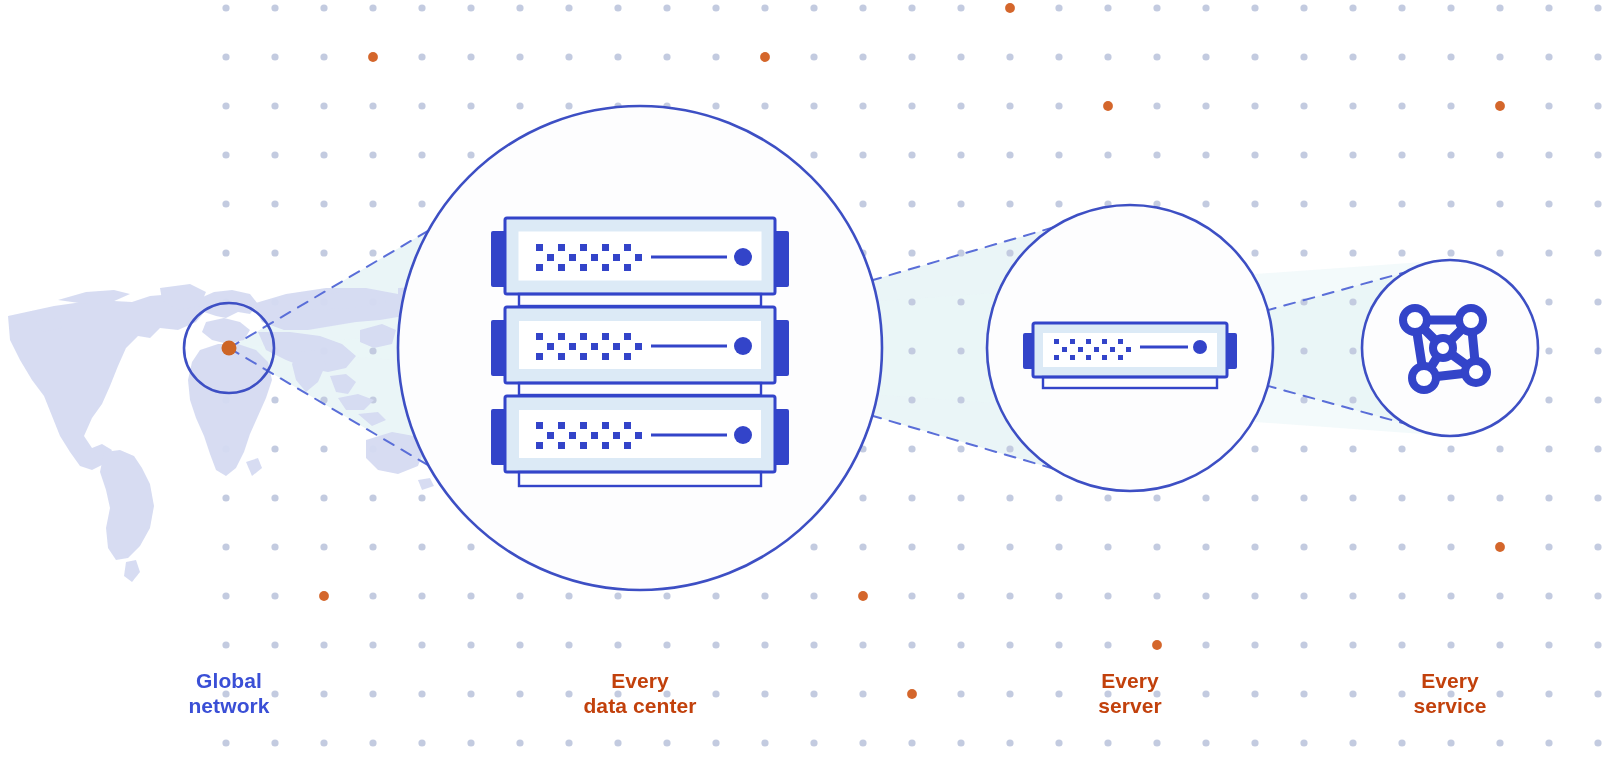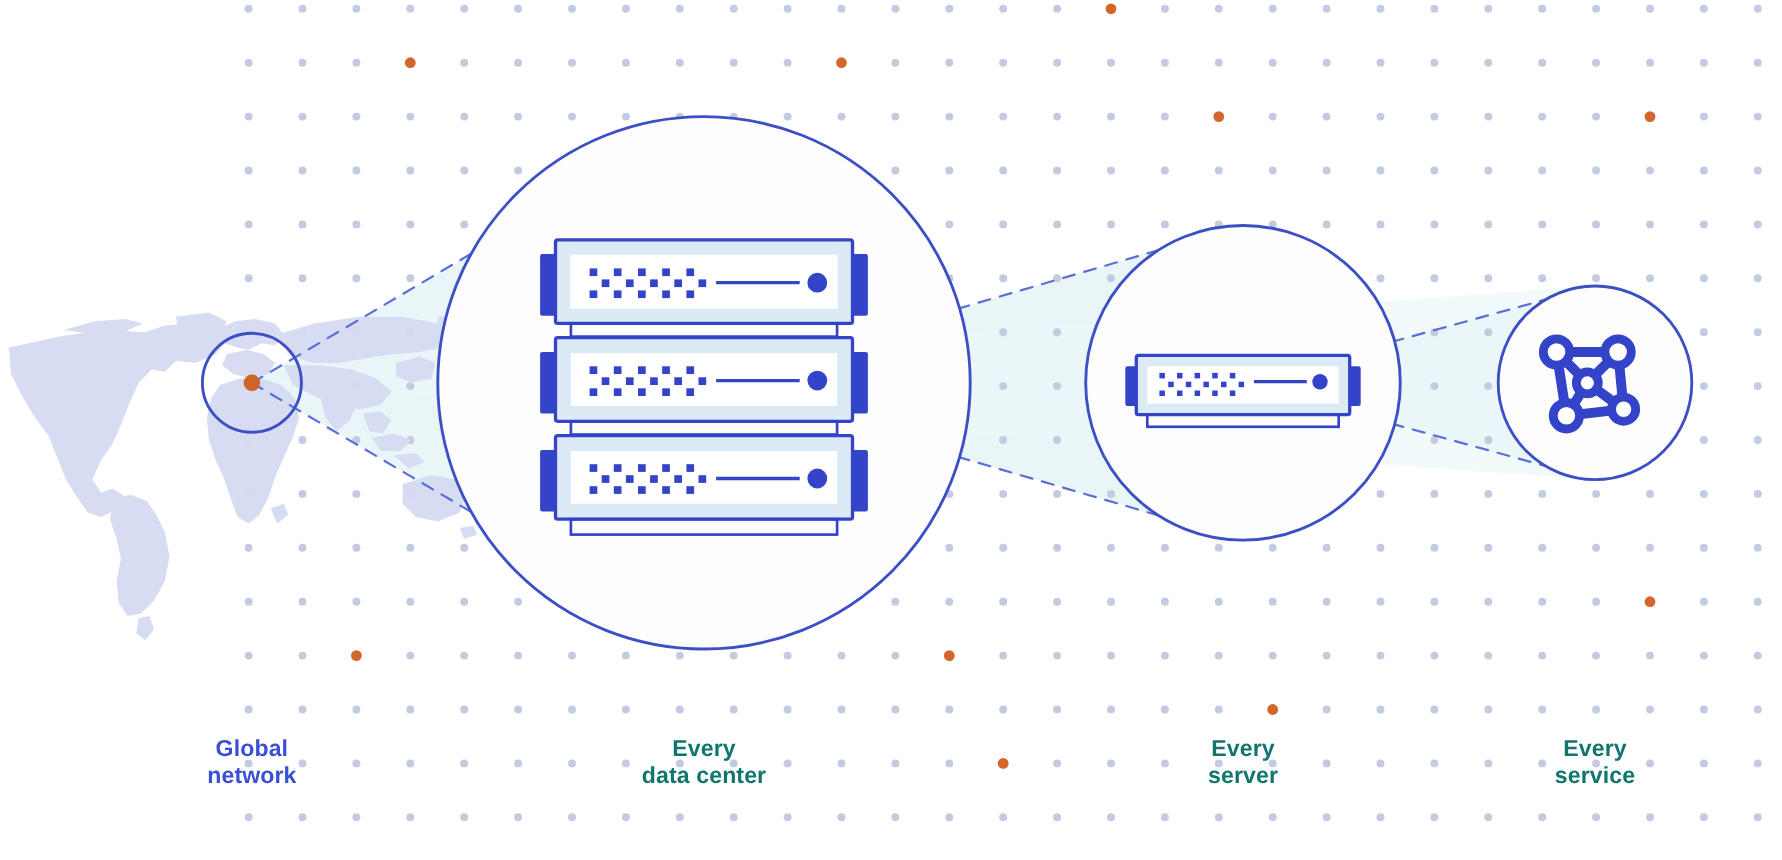--- a/index.html
+++ b/index.html
@@ -13,21 +13,21 @@
   #stage svg.layer { position:absolute; left:0; top:0; width:1620px; height:782px; }
 
   .label {
     position:absolute;
     text-align:center;
     font-size:21px;
     font-weight:700;
     line-height:25px;
     letter-spacing:.1px;
     white-space:pre-line;
-    color:#0f766e;
+    color:#c2410c;
     user-select:none;
   }
   .label.accent { color:#3a4fd6; }
 </style>
 </head>
 <body>
 
 <div id="stage">
 
   <svg class="layer" viewBox="0 0 1620 782">

